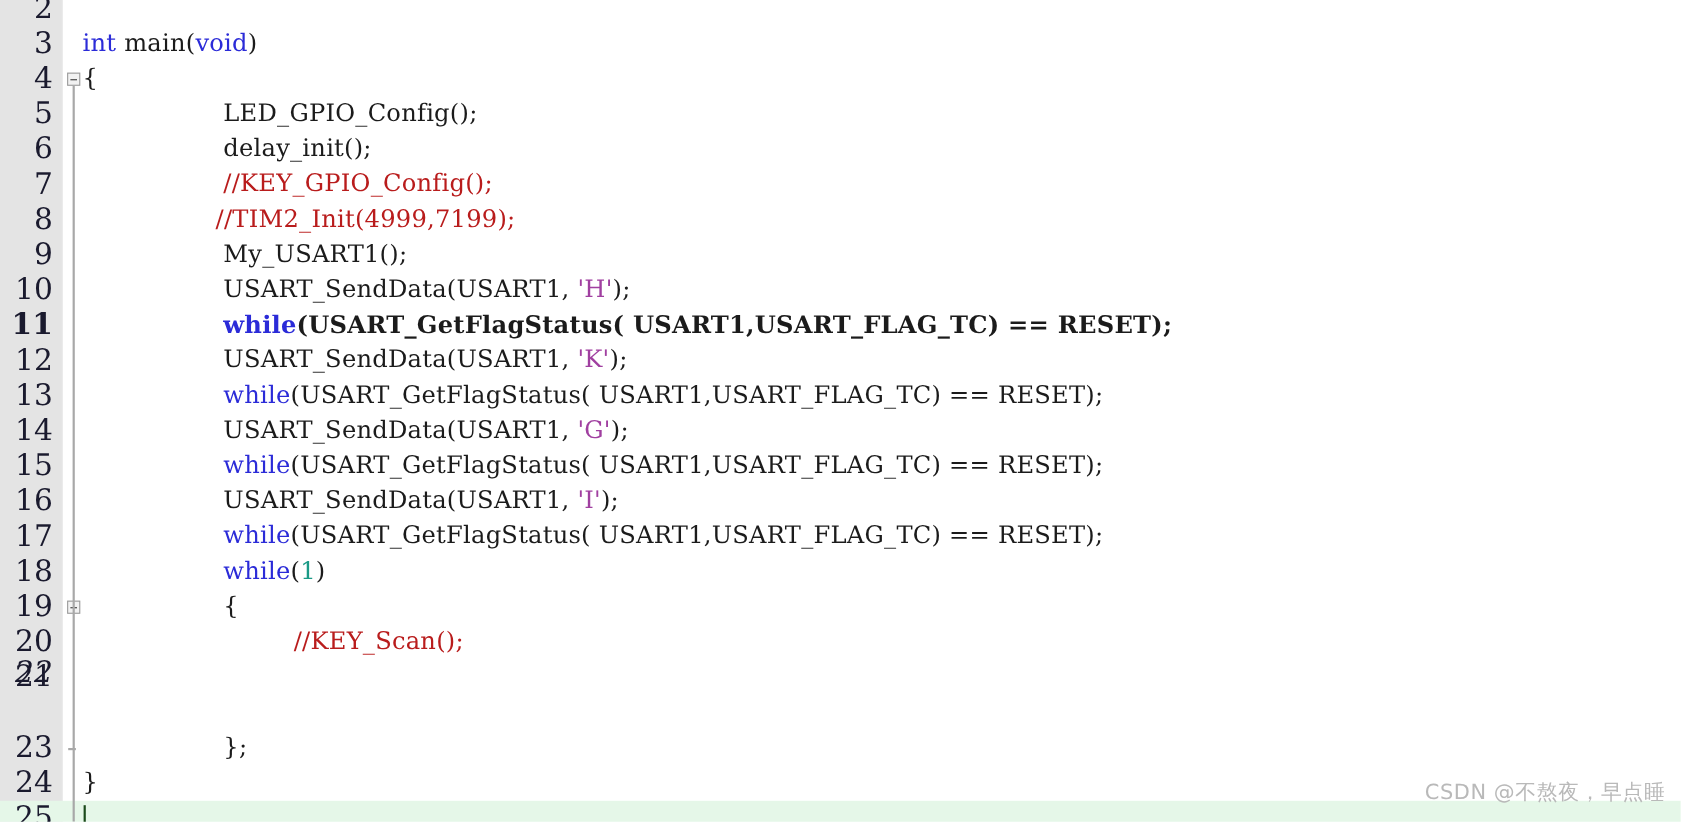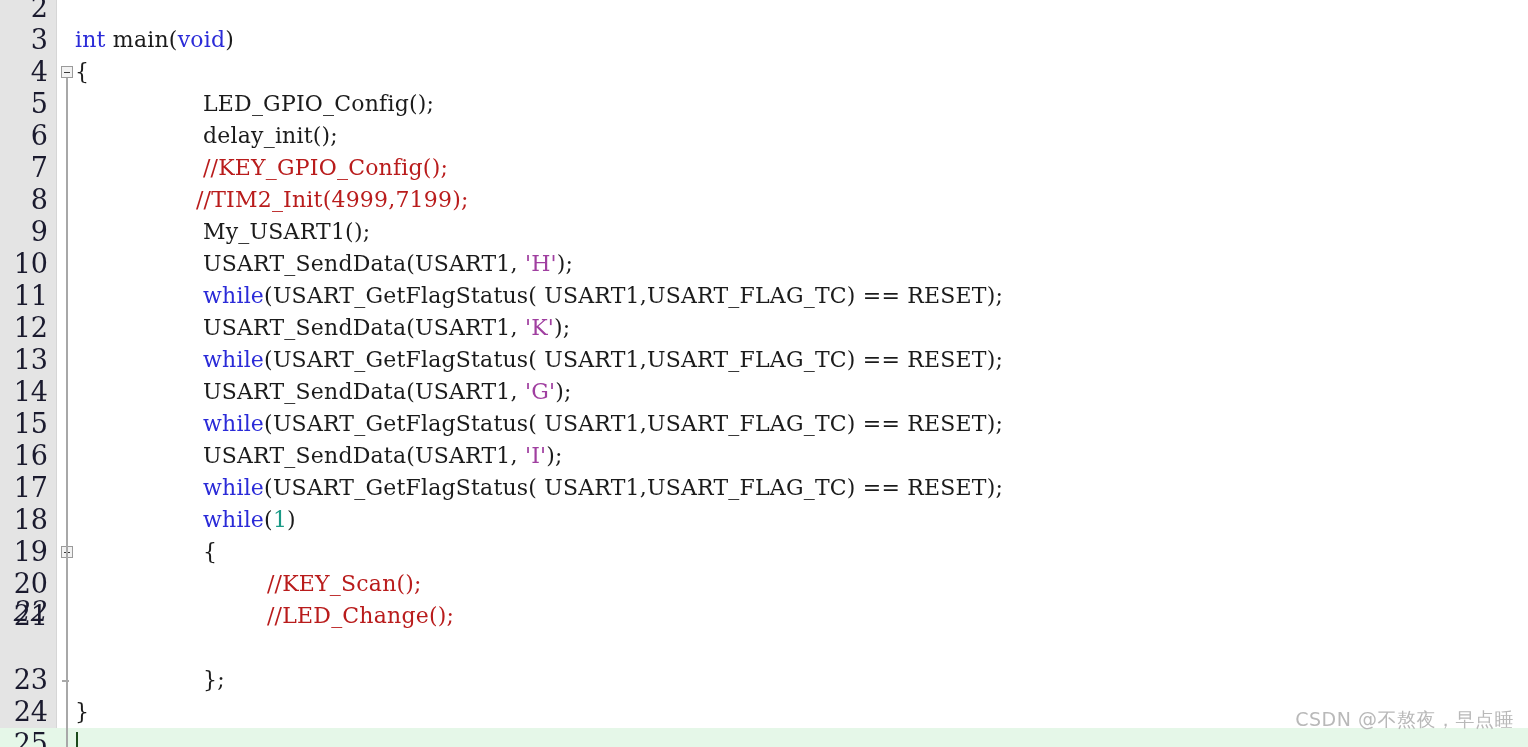--- a/index.html
+++ b/index.html
@@ -143,31 +143,31 @@
   <div id="lines-root">
       <div class="line" style="top: -8px;"><div class="lineno">2</div><div class="code" style="left: 75px;"></div></div>
       <div class="line" style="top: 24px;"><div class="lineno">3</div><div class="code" style="left: 75px;"><span class="kw">int</span> main(<span class="kw">void</span>)</div></div>
       <div class="line" style="top: 56px;"><div class="lineno">4</div><div class="code" style="left: 75px;">{</div></div>
       <div class="line" style="top: 88px;"><div class="lineno">5</div><div class="code" style="left: 203px;">LED_GPIO_Config();</div></div>
       <div class="line" style="top: 120px;"><div class="lineno">6</div><div class="code" style="left: 203px;">delay_init();</div></div>
       <div class="line" style="top: 152px;"><div class="lineno">7</div><div class="code" style="left: 203px;"><span class="cmt">//KEY_GPIO_Config();</span></div></div>
       <div class="line" style="top: 184px;"><div class="lineno">8</div><div class="code" style="left: 196px;"><span class="cmt">//TIM2_Init(4999,7199);</span></div></div>
       <div class="line" style="top: 216px;"><div class="lineno">9</div><div class="code" style="left: 203px;">My_USART1();</div></div>
       <div class="line" style="top: 248px;"><div class="lineno">10</div><div class="code" style="left: 203px;">USART_SendData(USART1, <span class="chr">'H'</span>);</div></div>
-      <div class="line" style="top: 280px;"><div class="lineno">11</div><div class="code" style="left: 203px;"><span class="kw">while</span>(USART_GetFlagStatus( USART1,USART_FLAG_TC) == RESET);</div></div>
+      <div class="line" style="top: 280px; font-weight: bold;"><div class="lineno">11</div><div class="code" style="left: 203px;"><span class="kw">while</span>(USART_GetFlagStatus( USART1,USART_FLAG_TC) == RESET);</div></div>
       <div class="line" style="top: 312px;"><div class="lineno">12</div><div class="code" style="left: 203px;">USART_SendData(USART1, <span class="chr">'K'</span>);</div></div>
       <div class="line" style="top: 344px;"><div class="lineno">13</div><div class="code" style="left: 203px;"><span class="kw">while</span>(USART_GetFlagStatus( USART1,USART_FLAG_TC) == RESET);</div></div>
       <div class="line" style="top: 376px;"><div class="lineno">14</div><div class="code" style="left: 203px;">USART_SendData(USART1, <span class="chr">'G'</span>);</div></div>
       <div class="line" style="top: 408px;"><div class="lineno">15</div><div class="code" style="left: 203px;"><span class="kw">while</span>(USART_GetFlagStatus( USART1,USART_FLAG_TC) == RESET);</div></div>
       <div class="line" style="top: 440px;"><div class="lineno">16</div><div class="code" style="left: 203px;">USART_SendData(USART1, <span class="chr">'I'</span>);</div></div>
       <div class="line" style="top: 472px;"><div class="lineno">17</div><div class="code" style="left: 203px;"><span class="kw">while</span>(USART_GetFlagStatus( USART1,USART_FLAG_TC) == RESET);</div></div>
       <div class="line" style="top: 504px;"><div class="lineno">18</div><div class="code" style="left: 203px;"><span class="kw">while</span>(<span class="num">1</span>)</div></div>
       <div class="line" style="top: 536px;"><div class="lineno">19</div><div class="code" style="left: 203px;">{</div></div>
       <div class="line" style="top: 568px;"><div class="lineno">20</div><div class="code" style="left: 267px;"><span class="cmt">//KEY_Scan();</span></div></div>
-      <div class="line" style="top: 600px;"><div class="lineno">21</div><div class="code" style="left: 267px;"><span class="cmt">//LED_Change();</span></div></div>
+      <div class="line" style="top: 600px;"><div class="lineno">21</div></div>
       <div class="line" style="top: 596px; font-style: italic;"><div class="lineno">22</div><div class="code" style="left: 75px;"></div></div>
       <div class="line" style="top: 664px;"><div class="lineno">23</div><div class="code" style="left: 203px;">};</div></div>
       <div class="line" style="top: 696px;"><div class="lineno">24</div><div class="code" style="left: 75px;">}</div></div>
       <div class="line current" style="top: 728px;"><div class="lineno">25</div><div class="code" style="left: 75px;"></div><div class="caret" style="left: 76px; top: 4px;"></div></div>
     </div>
   <div id="fold-root">
       <div class="fold-box" style="left: 61px; top: 66px;"></div>
       <div class="fold-box" style="left: 61px; top: 546px;"></div>
       <div class="fold-line" style="top: 78px; height: 669px;"></div>
       <div class="fold-end" style="left: 62px; top: 680px;"></div>

